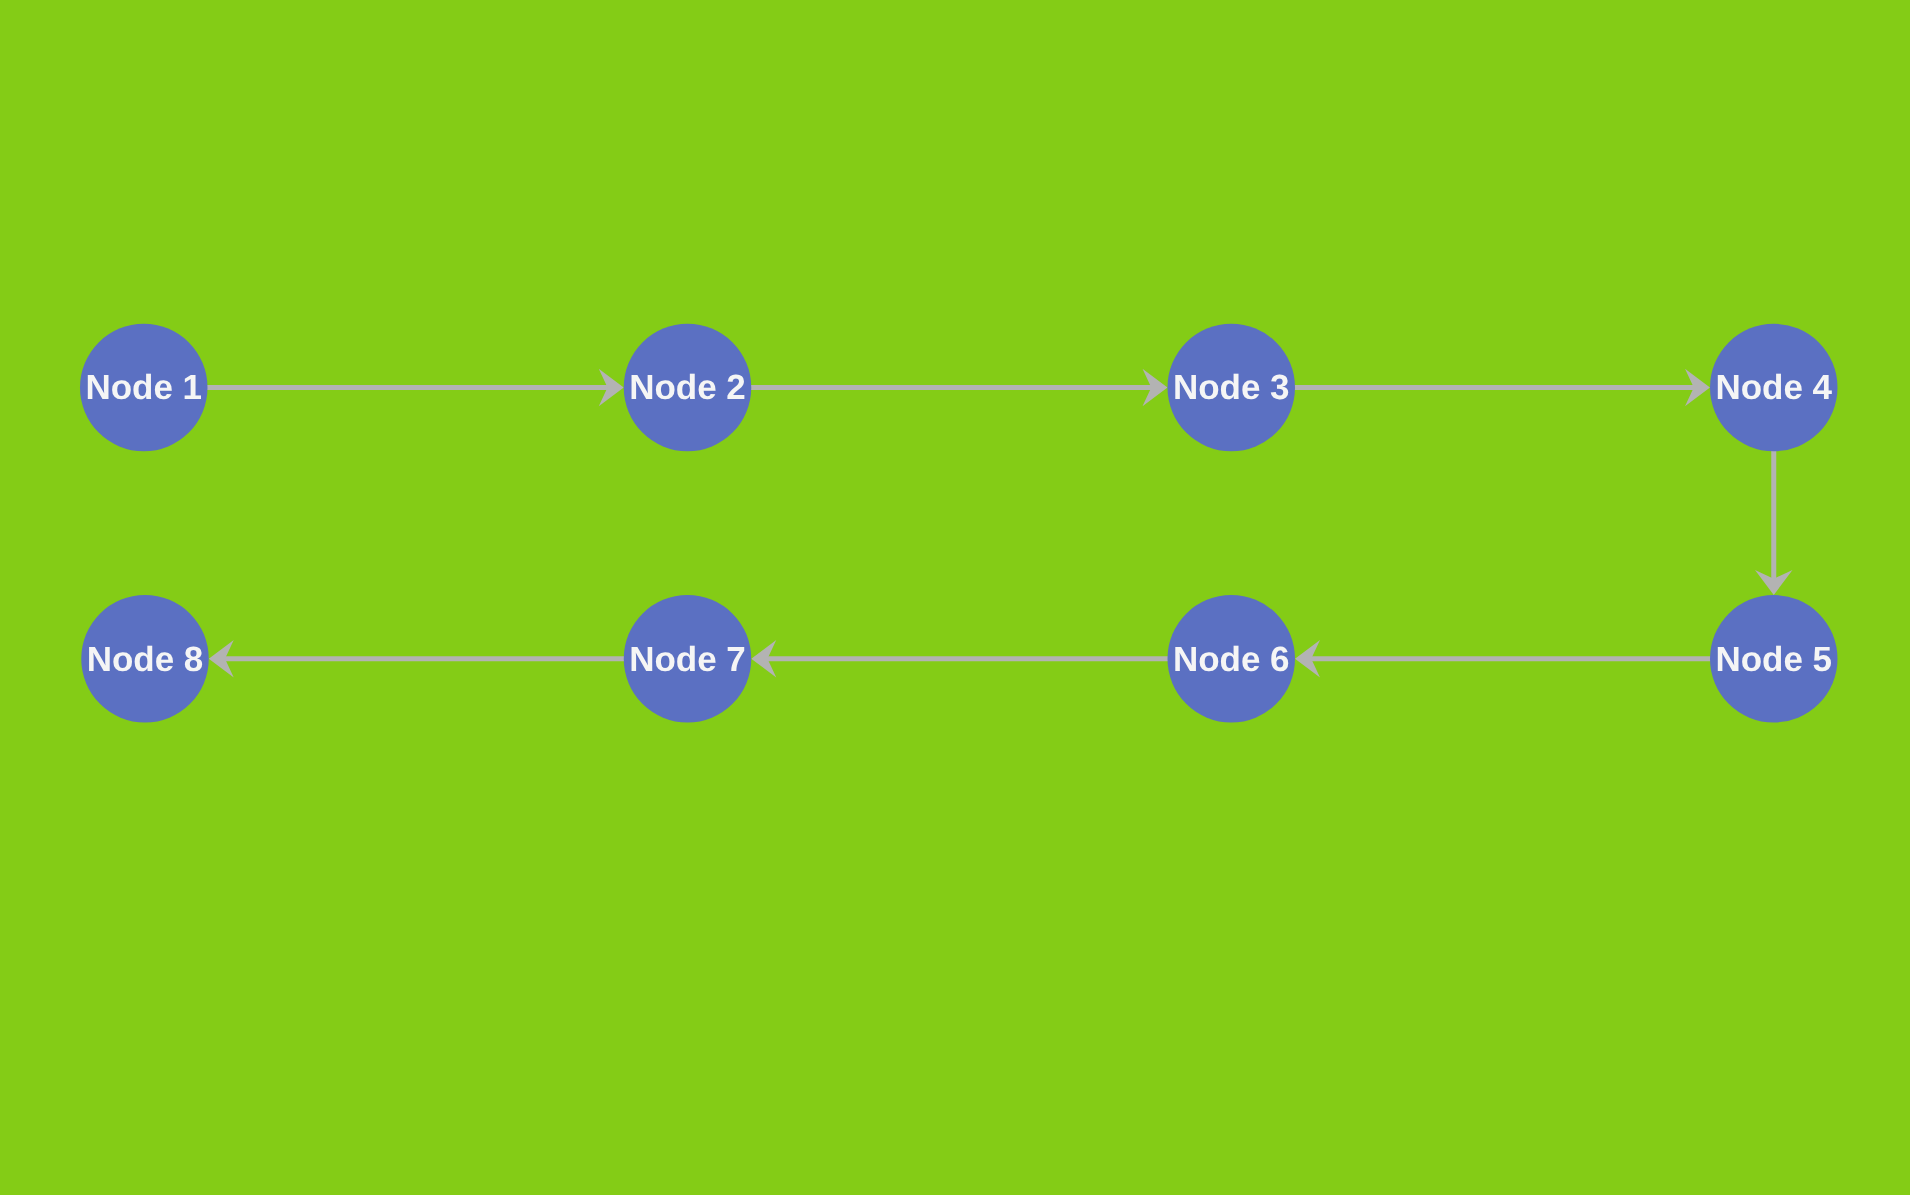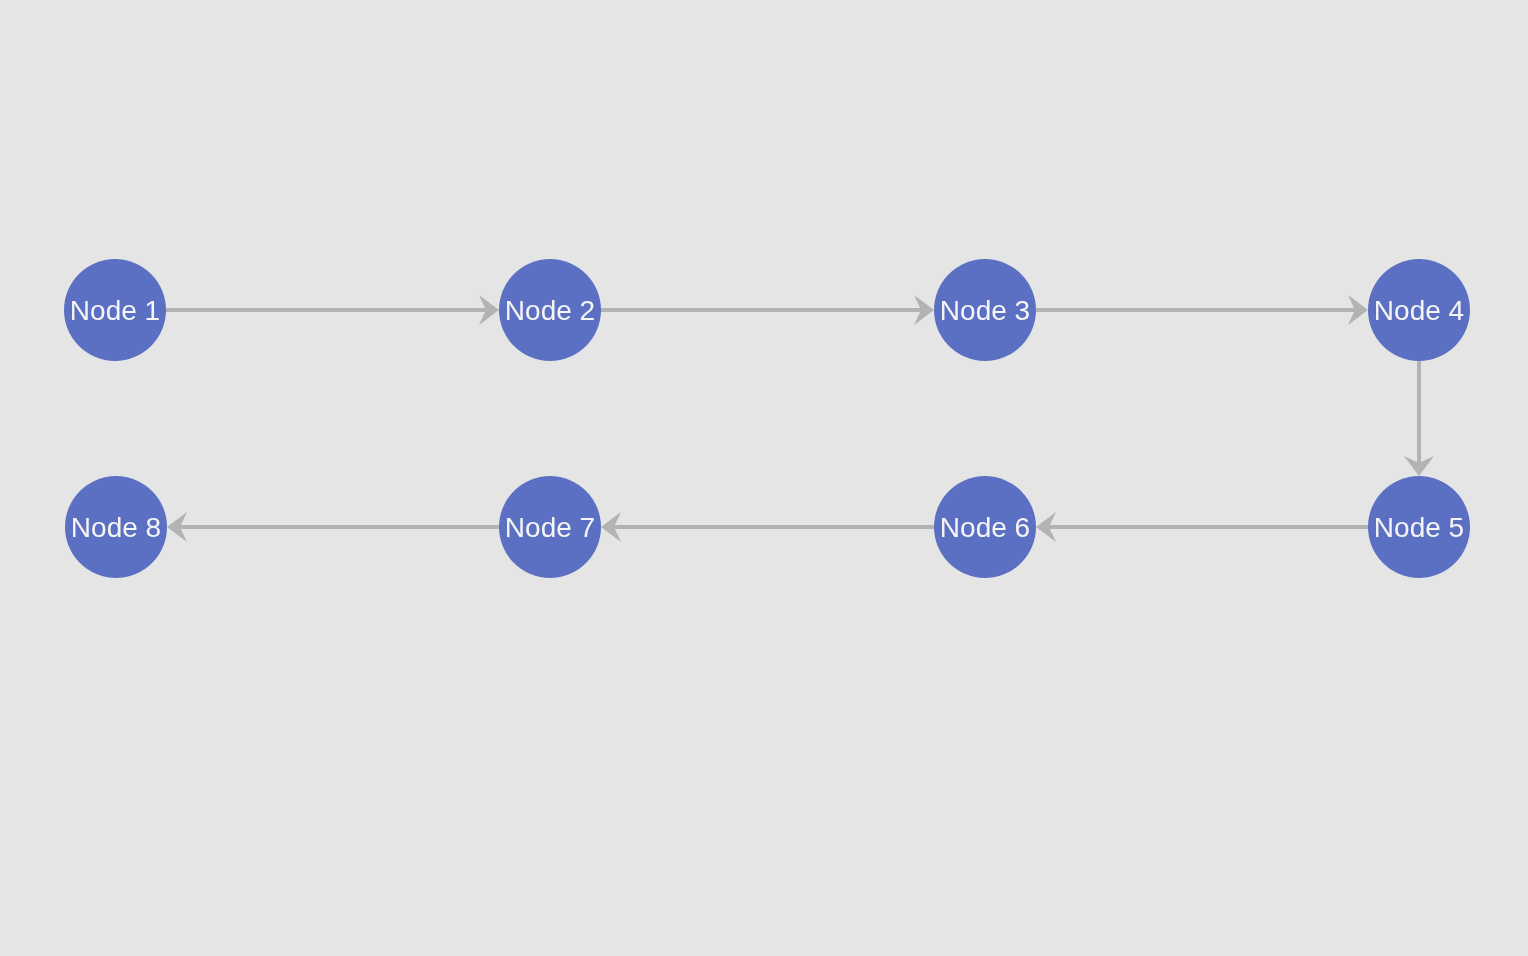--- a/index.html
+++ b/index.html
@@ -8,22 +8,23 @@
     padding: 0;
     background: #ffffff;
     width: 1528px;
     height: 956px;
     overflow: hidden;
   }
   #diagram-viewport {
     position: relative;
     width: 1528px;
     height: 956px;
-    background: #e5e5e5;
+    background: #84cc16;
     font-family: "Liberation Sans", sans-serif;
+    font-weight: bold;
   }
   svg {
     display: block;
   }
   svg text {
     font-family: "Liberation Sans", sans-serif;
     user-select: none;
   }
   .graph-node { cursor: pointer; }
   .graph-edge { pointer-events: none; }

